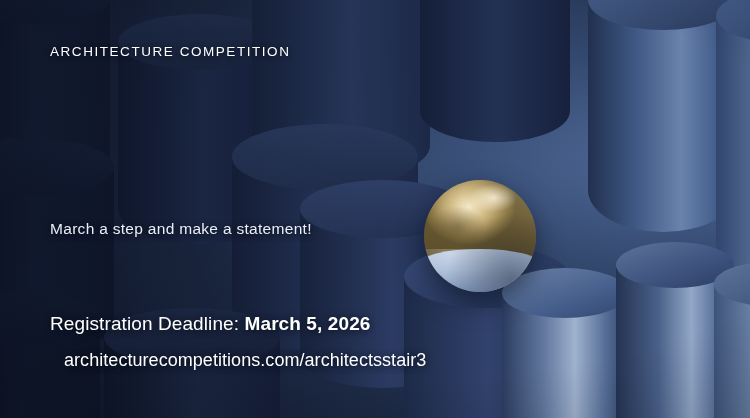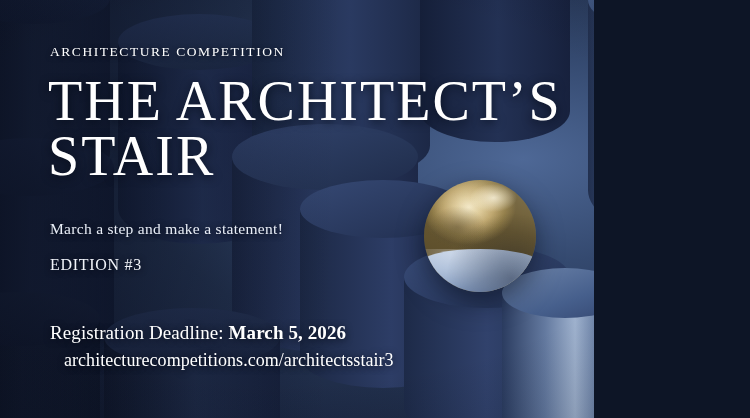--- a/index.html
+++ b/index.html
@@ -2,24 +2,24 @@
 <html><head>
 <meta charset="utf-8">
 <style>
   html, body {
     margin: 0;
     padding: 0;
     background: #0d1526;
   }
   #poster {
     position: relative;
-    width: 594px;
+    width: 750px;
     height: 418px;
     overflow: hidden;
-    font-family: Liberation Serif, serif;
+    font-family: Liberation Sans, sans-serif;
     background: #a16207;
     user-select: none;
   }
 
   
   .scene {
     position: absolute;
     inset: 0;
     overflow: hidden;
   }
@@ -149,21 +149,21 @@
     left: 50px;
     top: 256px;
     color: #f1f4fa;
     font-size: 16px;
     letter-spacing: 0.7px;
     text-shadow: 0 1px 6px rgba(4, 9, 20, 0.85);
   }
   .deadline {
     position: absolute;
     left: 50px;
-    top: 322px;
+    top: 313px;
     color: #ffffff;
     font-size: 19px;
     letter-spacing: 0.1px;
     text-shadow: 0 1px 7px rgba(4, 9, 20, 0.85);
   }
   .deadline .date {
     font-weight: bold;
   }
   .url {
     position: absolute;
@@ -264,28 +264,23 @@
       <div class="shade"></div>
     </div>
 
     <div class="vignette"></div>
   </div>
 
   <div class="copy">
 
     <div class="eyebrow">ARCHITECTURE COMPETITION</div>
 
-    <div class="title">
-      <span class="ln">THE ARCHITECT’S</span>
-      <span class="ln">STAIR</span>
-    </div>
 
     <div class="tagline">March a step and make a statement!</div>
 
-    <div class="edition">EDITION #3</div>
 
     <div class="deadline">
       <span>Registration Deadline:</span>
       <span class="date">March 5, 2026</span>
     </div>
 
     <div class="url">architecturecompetitions.com/architectsstair3</div>
 
   </div>
 </div>

